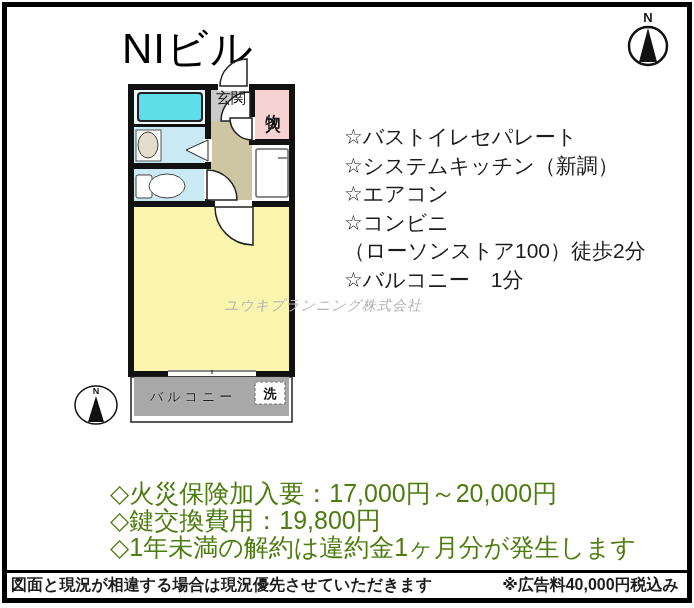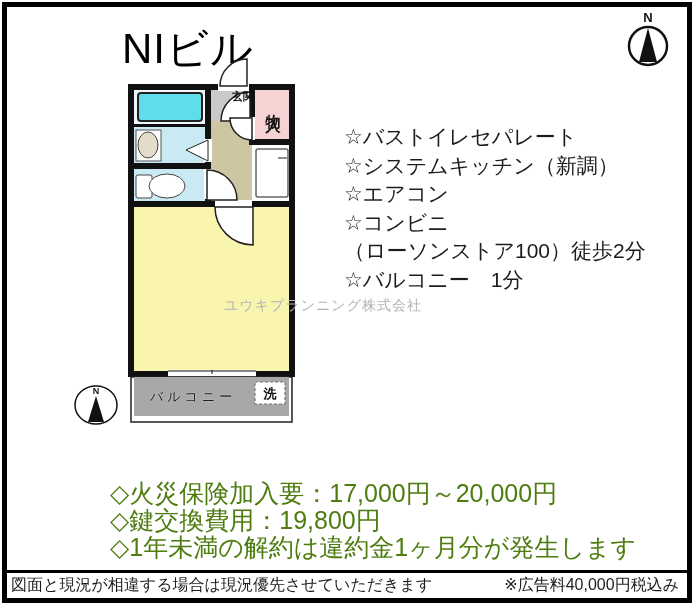--- a/index.html
+++ b/index.html
@@ -8,38 +8,38 @@
     font-family:"Liberation Sans","DejaVu Sans",sans-serif;color:#111;
   }
   .frame{position:absolute;left:2px;top:2px;right:2px;bottom:5px;border:5px solid #000;}
   .title{
     position:absolute;left:122px;top:4px;font-size:42px;font-weight:500;
     letter-spacing:1px;color:#000;white-space:nowrap;margin-top:17px;
   }
   .compass-tr{position:absolute;left:621px;top:6px;}
   .floorplan{position:absolute;left:60px;top:55px;}
   .fp-label{position:absolute;color:#111;white-space:pre-line;}
-  .lbl-entrance{left:220px;top:89px;width:46px;text-align:center;font-size:11px;font-weight:700;}
+  .lbl-entrance{left:208px;top:89px;width:46px;text-align:center;font-size:15px;font-weight:400;}
   .lbl-storage{
     left:263px;top:102px;font-size:15px;font-weight:600;
     writing-mode:vertical-rl;text-orientation:upright;letter-spacing:3px;
   }
   .lbl-room{left:160px;top:267px;width:120px;text-align:center;font-size:15.5px;font-weight:600;line-height:1.25;}
   .lbl-balcony{
     left:150px;top:388px;width:112px;text-align:left;font-size:13px;letter-spacing:4px;
     color:#1e1e1e;text-shadow:0 0 2px #dcdcdc;white-space:nowrap;
   }
   .lbl-washer{left:255px;top:385px;width:30px;text-align:center;font-size:13px;font-weight:600;}
   .features{position:absolute;left:344px;top:123px;font-size:21px;line-height:28.6px;color:#1c1c1c;white-space:nowrap;}
-  .watermark{position:absolute;left:224px;top:297px;font-size:14px;color:#b3b3b3;letter-spacing:1px;white-space:nowrap;}
+  .watermark{position:absolute;left:224px;top:297px;font-size:14px;color:#b3b3b3;letter-spacing:1px;white-space:nowrap;font-style:italic;}
   .notes{position:absolute;left:110px;top:480px;font-size:25px;line-height:27px;color:#4d7c0f;white-space:nowrap;}
   .footer-strip{
     position:absolute;left:7px;right:7px;top:570px;height:28px;border-top:3px solid #000;
     display:flex;align-items:center;justify-content:space-between;
-    padding:0 8px 0 4px;box-sizing:border-box;font-size:16px;color:#1c1c1c;white-space:nowrap;
+    padding:0 8px 0 4px;box-sizing:border-box;font-size:16px;color:#1c1c1c;white-space:nowrap;font-weight:bold;
   }
 </style>
 </head>
 <body>
 
 <div class="page">
   <div class="frame"></div>
 
   <div class="title">NIビル</div>
 

